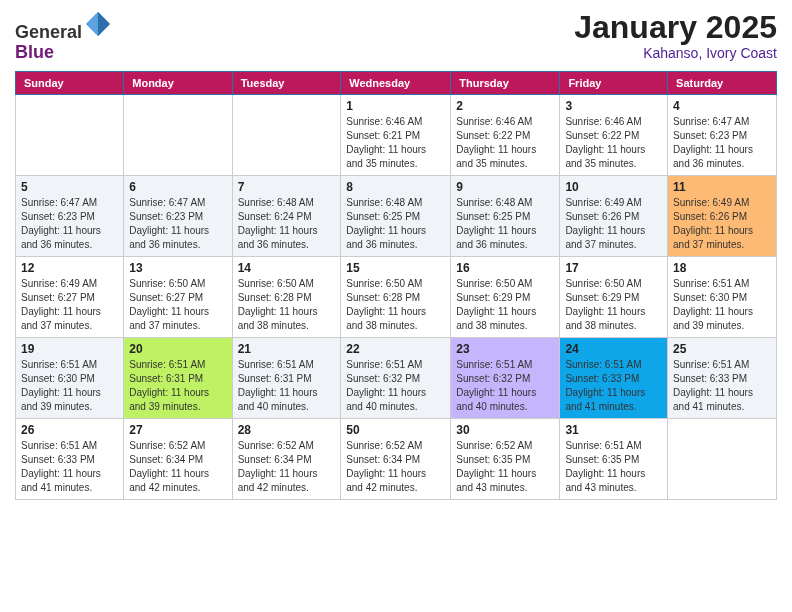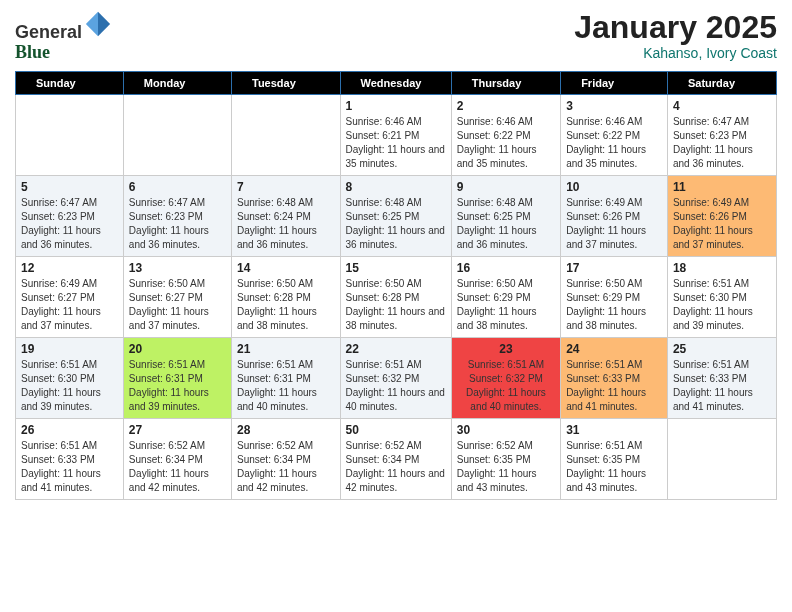--- a/index.html
+++ b/index.html
@@ -25,48 +25,48 @@
     .logo {
       display: flex;
       align-items: center;
     }
     .logo-text {
       font-size: 18px;
       font-weight: bold;
       line-height: 1.1;
     }
     .logo-general { color: #333; }
-    .logo-blue { color: #14532d; font-family: Liberation Serif, serif; }
+    .logo-blue { color: #701a75; }
     .logo-icon {
       width: 28px;
       height: 28px;
       margin-left: 2px;
     }
     .title-area {
       text-align: right;
     }
     .month-title {
       font-size: 32px;
       font-weight: bold;
       color: #222;
       line-height: 1.1;
     }
     .location {
       font-size: 14px;
-      color: #0f766e;
+      color: #4c1d95;
     }
     .calendar {
       width: 100%;
       border-collapse: collapse;
       font-size: 9.5px;
     }
     .calendar th {
-      background-color: #000000;
+      background-color: #be185d;
       color: #fff;
-      padding: 5px 20px;
+      padding: 5px 8px;
       text-align: left;
       font-size: 11px;
       font-weight: bold;
       border: 1px solid #2c6fad;
     }
     .calendar td {
       border: 1px solid #ccc;
       vertical-align: top;
       padding: 4px 5px;
       width: 113px;
@@ -152,22 +152,22 @@
           <td><span class="day-num">15</span><span class="day-info">Sunrise: 6:50 AM<br>Sunset: 6:28 PM<br>Daylight: 11 hours and 38 minutes.</span></td>
           <td><span class="day-num">16</span><span class="day-info">Sunrise: 6:50 AM<br>Sunset: 6:29 PM<br>Daylight: 11 hours and 38 minutes.</span></td>
           <td><span class="day-num">17</span><span class="day-info">Sunrise: 6:50 AM<br>Sunset: 6:29 PM<br>Daylight: 11 hours and 38 minutes.</span></td>
           <td><span class="day-num">18</span><span class="day-info">Sunrise: 6:51 AM<br>Sunset: 6:30 PM<br>Daylight: 11 hours and 39 minutes.</span></td>
         </tr>
         <tr>
           <td style="background: rgb(240, 244, 248);"><span class="day-num">19</span><span class="day-info">Sunrise: 6:51 AM<br>Sunset: 6:30 PM<br>Daylight: 11 hours and 39 minutes.</span></td>
           <td style="background: #bef264; margin-left: 33px;"><span class="day-num">20</span><span class="day-info">Sunrise: 6:51 AM<br>Sunset: 6:31 PM<br>Daylight: 11 hours and 39 minutes.</span></td>
           <td style="background: rgb(240, 244, 248);"><span class="day-num">21</span><span class="day-info">Sunrise: 6:51 AM<br>Sunset: 6:31 PM<br>Daylight: 11 hours and 40 minutes.</span></td>
           <td style="background: rgb(240, 244, 248); margin-top: 20px;"><span class="day-num">22</span><span class="day-info">Sunrise: 6:51 AM<br>Sunset: 6:32 PM<br>Daylight: 11 hours and 40 minutes.</span></td>
-          <td style="background: #ef4444; text-align: center;"><span class="day-num">23</span><span class="day-info">Sunrise: 6:51 AM<br>Sunset: 6:32 PM<br>Daylight: 11 hours and 40 minutes.</span></td>
-          <td style="background: #fdba74;"><span class="day-num">24</span><span class="day-info">Sunrise: 6:51 AM<br>Sunset: 6:33 PM<br>Daylight: 11 hours and 41 minutes.</span></td>
+          <td style="background: #c4b5fd;"><span class="day-num">23</span><span class="day-info">Sunrise: 6:51 AM<br>Sunset: 6:32 PM<br>Daylight: 11 hours and 40 minutes.</span></td>
+          <td style="background: #0ea5e9;"><span class="day-num">24</span><span class="day-info">Sunrise: 6:51 AM<br>Sunset: 6:33 PM<br>Daylight: 11 hours and 41 minutes.</span></td>
           <td style="background: rgb(240, 244, 248);"><span class="day-num">25</span><span class="day-info">Sunrise: 6:51 AM<br>Sunset: 6:33 PM<br>Daylight: 11 hours and 41 minutes.</span></td>
         </tr>
         <tr>
           <td><span class="day-num">26</span><span class="day-info">Sunrise: 6:51 AM<br>Sunset: 6:33 PM<br>Daylight: 11 hours and 41 minutes.</span></td>
           <td><span class="day-num">27</span><span class="day-info">Sunrise: 6:52 AM<br>Sunset: 6:34 PM<br>Daylight: 11 hours and 42 minutes.</span></td>
           <td><span class="day-num">28</span><span class="day-info">Sunrise: 6:52 AM<br>Sunset: 6:34 PM<br>Daylight: 11 hours and 42 minutes.</span></td>
           <td><span class="day-num">50</span><span class="day-info">Sunrise: 6:52 AM<br>Sunset: 6:34 PM<br>Daylight: 11 hours and 42 minutes.</span></td>
           <td><span class="day-num">30</span><span class="day-info">Sunrise: 6:52 AM<br>Sunset: 6:35 PM<br>Daylight: 11 hours and 43 minutes.</span></td>
           <td><span class="day-num">31</span><span class="day-info">Sunrise: 6:51 AM<br>Sunset: 6:35 PM<br>Daylight: 11 hours and 43 minutes.</span></td>
           <td class="empty-cell"></td>

